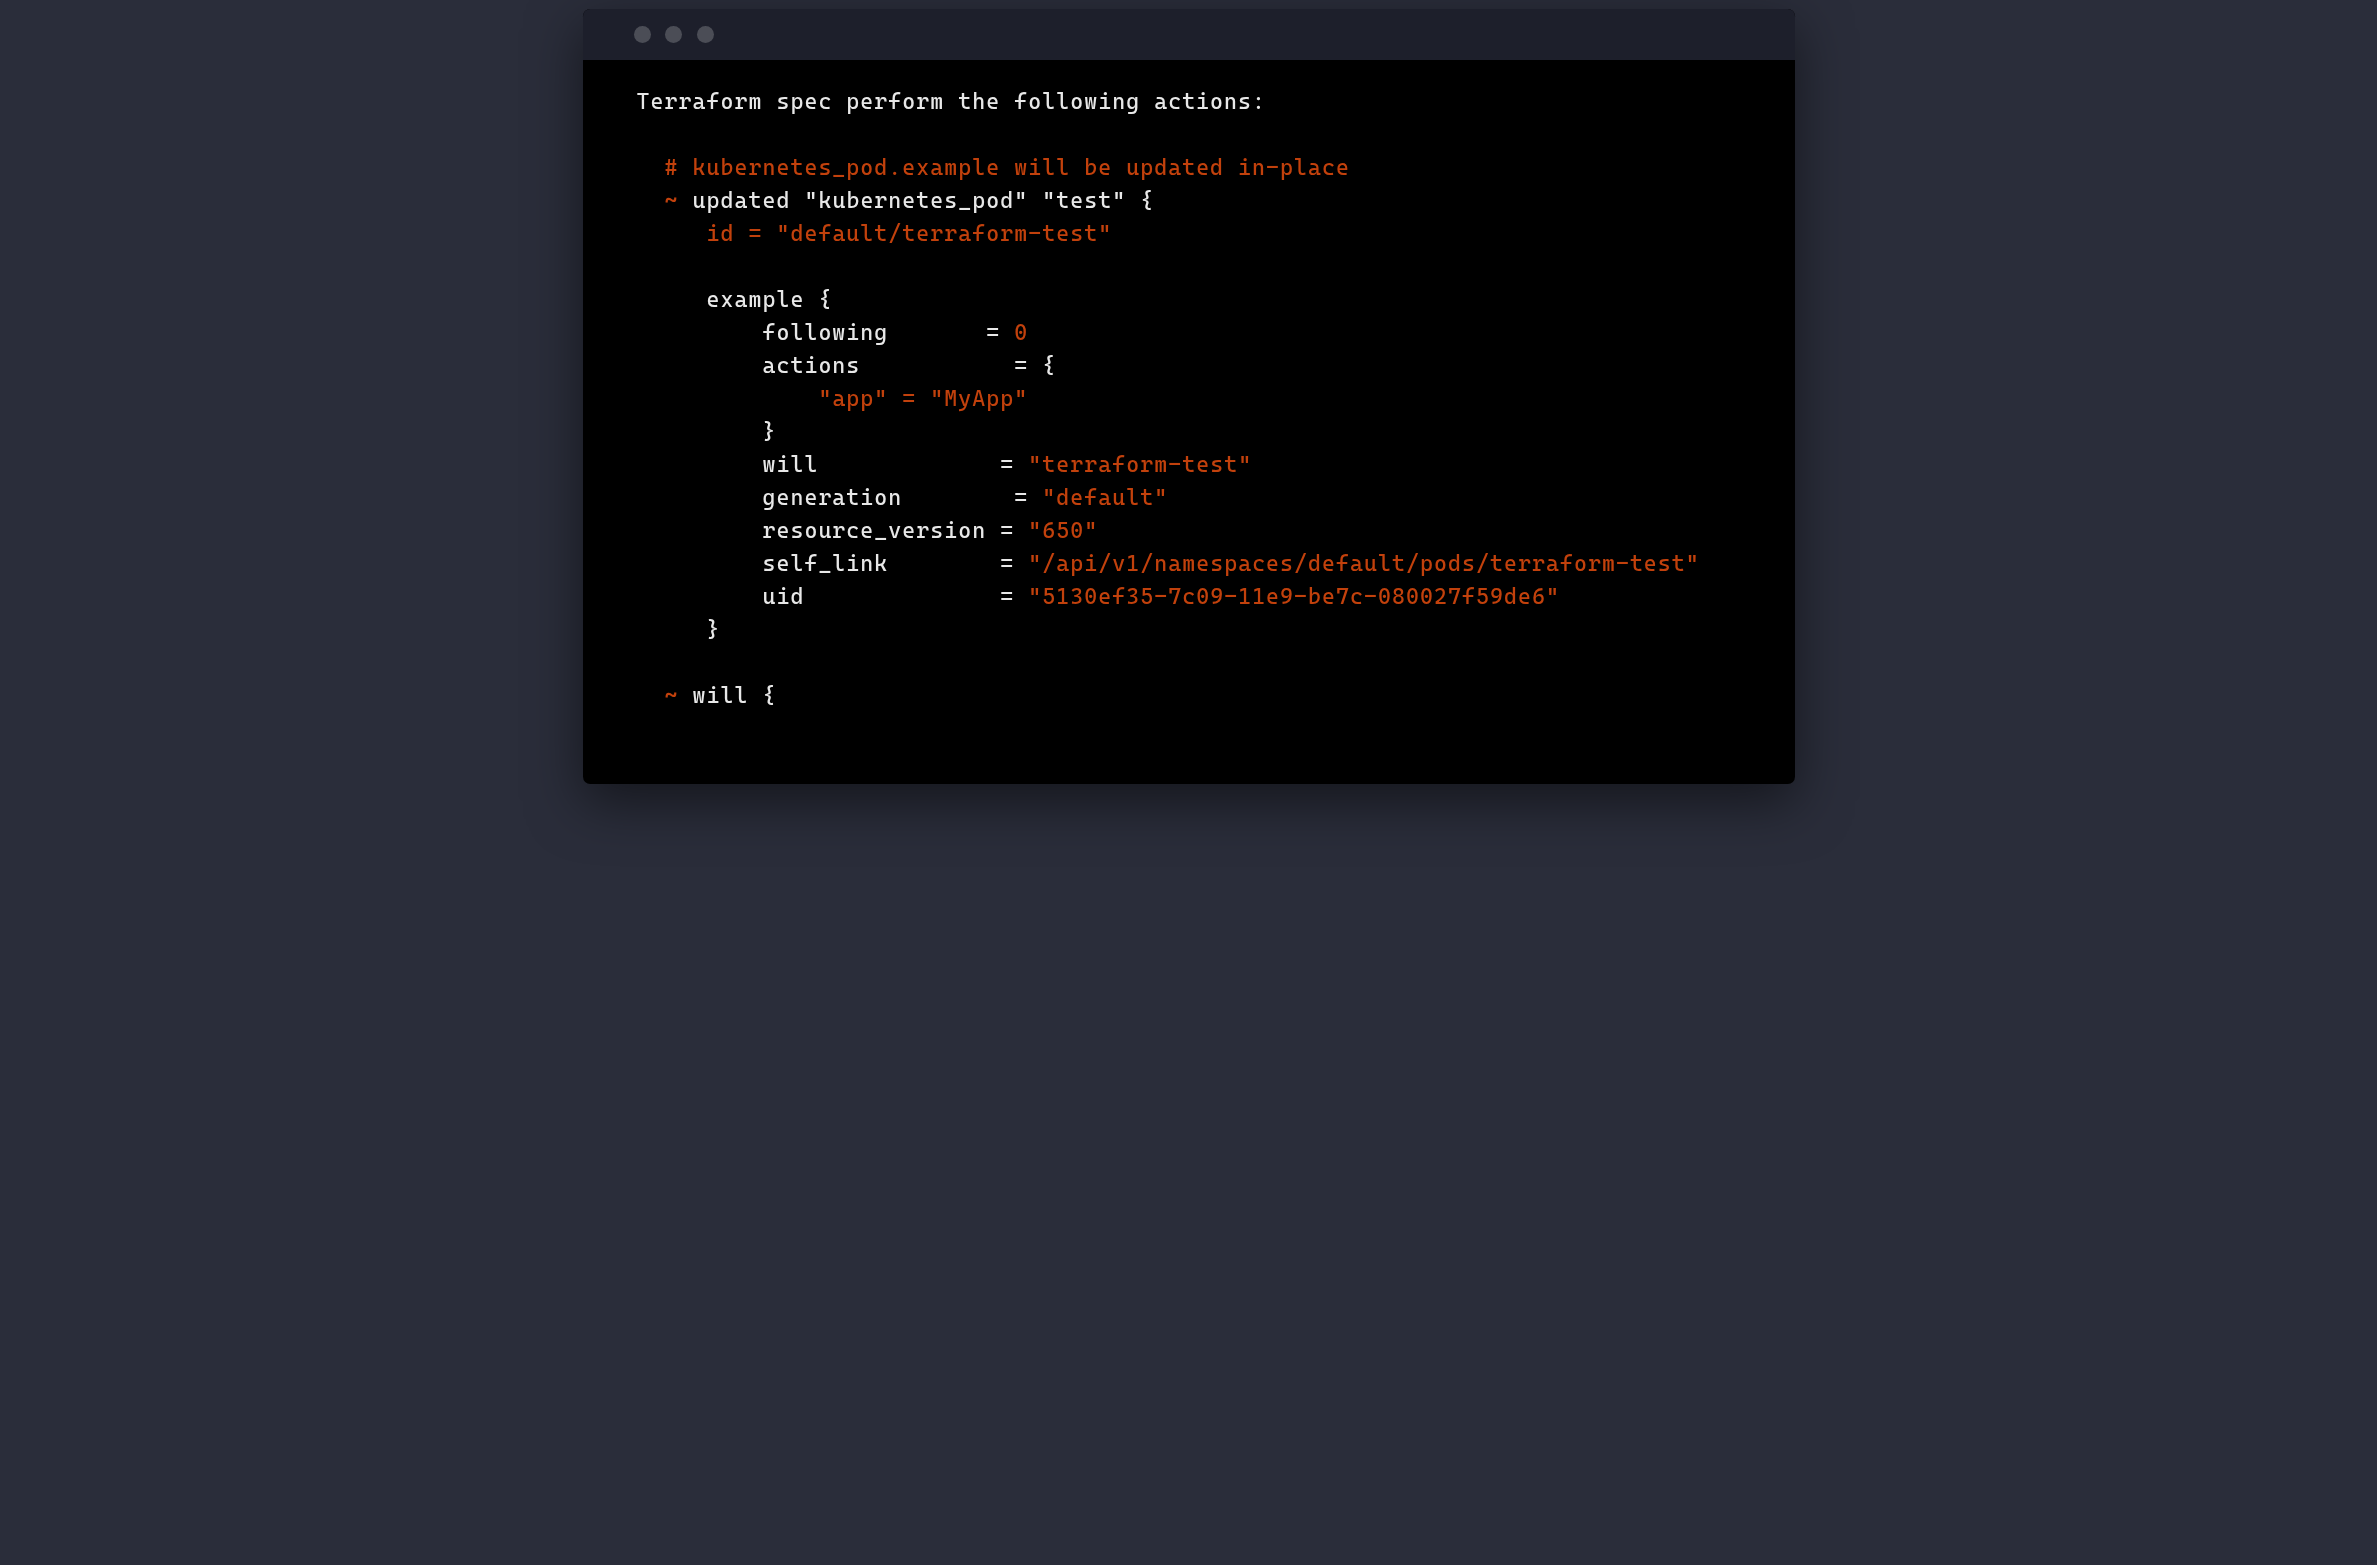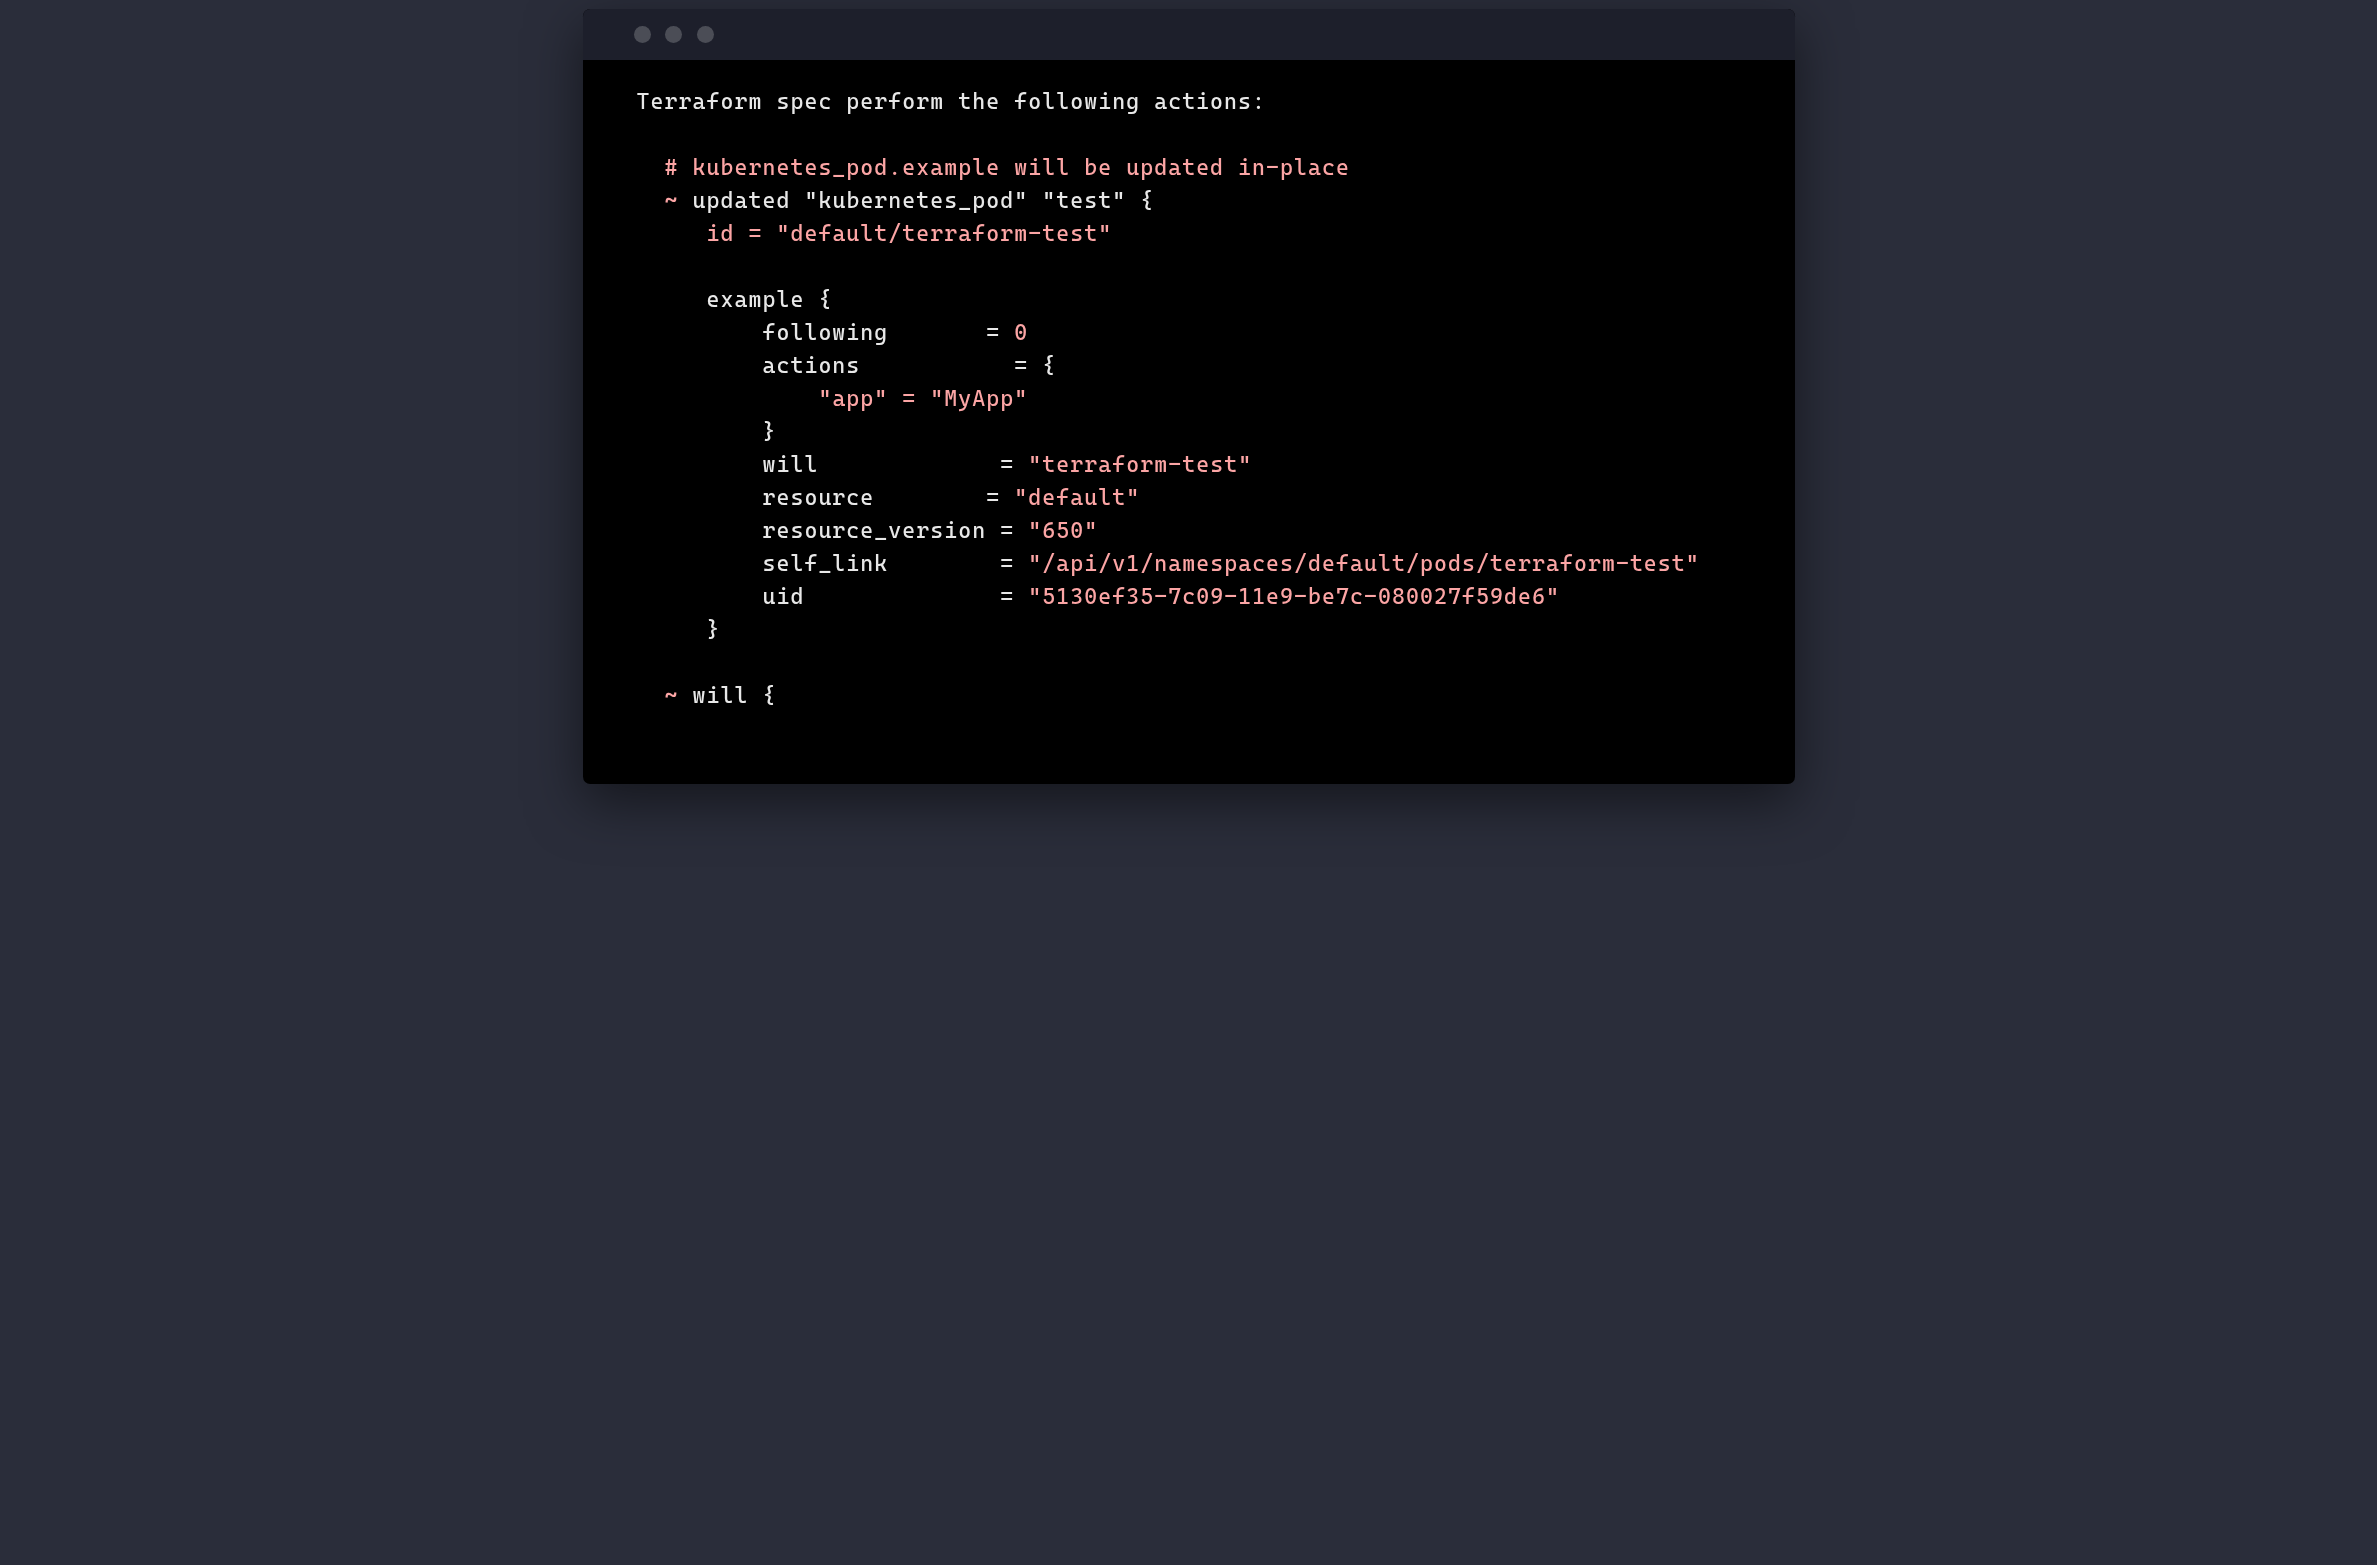--- a/index.html
+++ b/index.html
@@ -37,21 +37,21 @@
       background: #4b4d56;
     }
     .terminal-body {
       padding: 25px 54px 72px 54px;
       font-size: 22px;
       line-height: 1.5;
       color: #e8e8e8;
       letter-spacing: 0.05em;
     }
     .yellow {
-      color: #fca5a5;
+      color: #c2410c;
     }
     pre {
       font-family: inherit;
       white-space: pre;
       overflow: visible;
     }
   </style>
 </head>
 <body>
 
@@ -67,21 +67,21 @@
   <span class="yellow"># kubernetes_pod.example will be updated in-place</span>
   <span class="yellow">~</span> <span>updated</span> <span>"kubernetes_pod"</span> <span>"test"</span> <span>{</span>
      <span class="yellow"><span>id</span> = <span>"default/terraform-test"</span></span>
 
      <span>example</span> <span>{</span>
          <span>following</span>       <span>=</span> <span class="yellow">0</span>
          <span>actions</span>           <span>=</span> <span>{</span>
              <span class="yellow"><span>"app"</span> = <span>"MyApp"</span></span>
          <span>}</span>
          <span>will</span>             <span>=</span> <span class="yellow">"terraform-test"</span>
-         <span>resource</span>        <span>=</span> <span class="yellow">"default"</span>
+         <span>generation</span>        <span>=</span> <span class="yellow">"default"</span>
          <span>resource_version</span> <span>=</span> <span class="yellow">"650"</span>
          <span>self_link</span>        <span>=</span> <span class="yellow">"/api/v1/namespaces/default/pods/terraform-test"</span>
          <span>uid</span>              <span>=</span> <span class="yellow">"5130ef35-7c09-11e9-be7c-080027f59de6"</span>
      <span>}</span>
 
   <span class="yellow">~</span> <span>will</span> <span>{</span></pre>
   </div>
 </div>
 
 

